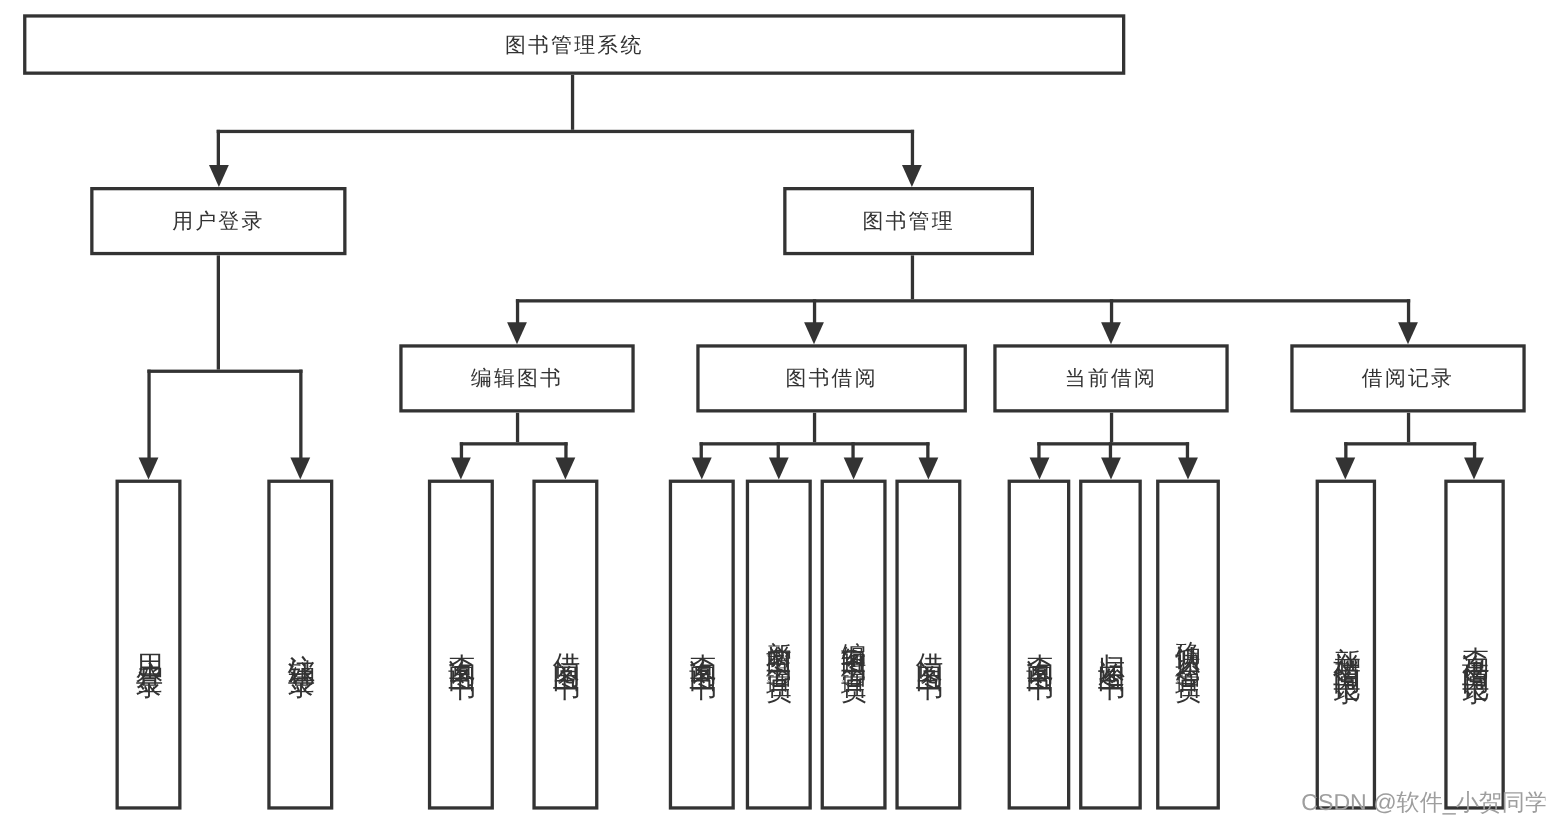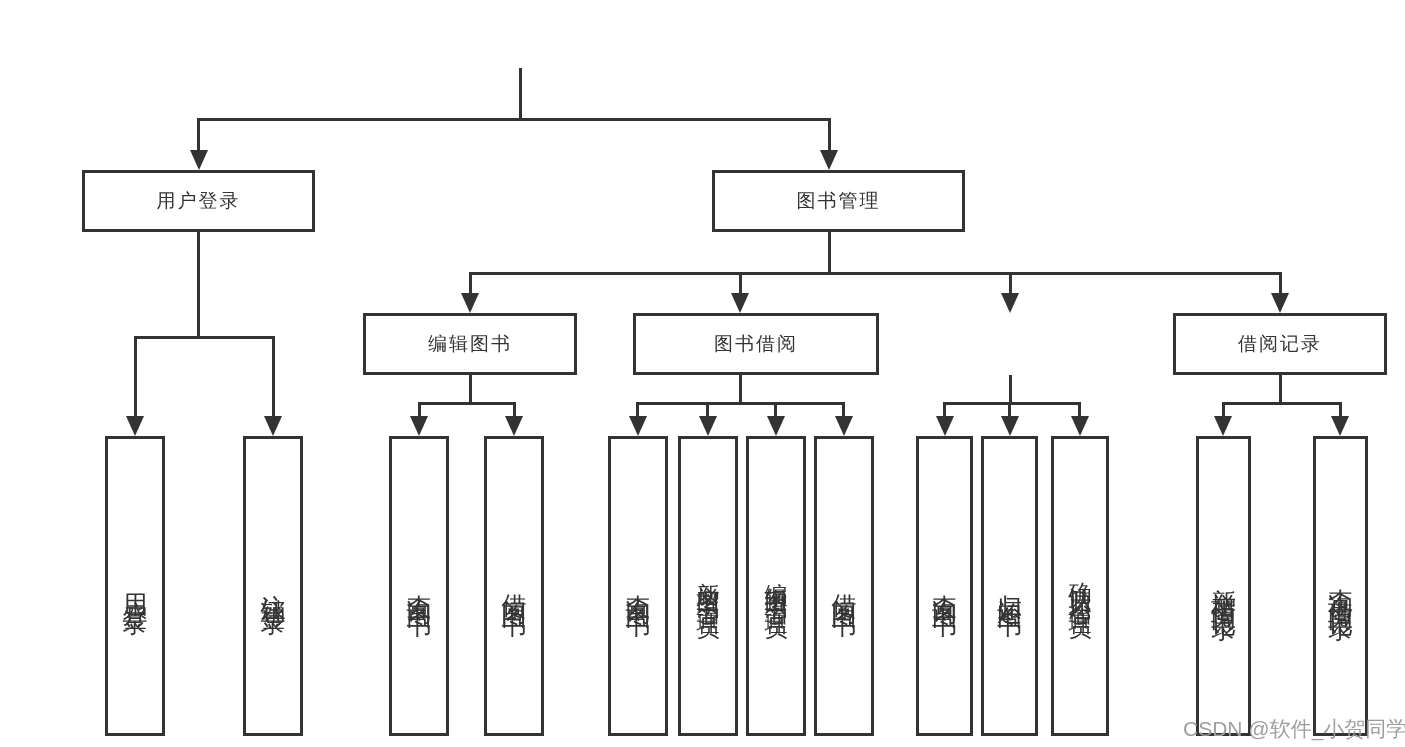--- a/index.html
+++ b/index.html
@@ -132,34 +132,40 @@
 
   <div>
     <div class="line" style="left:1279px;top:375px;width:3px;height:27px"></div>
     <div class="line" style="left:1222px;top:402px;width:120px;height:3px"></div>
     <div class="line" style="left:1222px;top:402px;width:3px;height:16px"></div>
     <div class="line" style="left:1339px;top:402px;width:3px;height:16px"></div>
     <div class="arrow" style="left:1214px;top:416px"></div>
     <div class="arrow" style="left:1331px;top:416px"></div>
   </div>
 
+  <div class="node h" style="left:21px;top:13px;width:1002px;height:55px">
+    <span class="lbl">图书管理系统</span>
+  </div>
 
   <div class="node h" style="left:82px;top:170px;width:233px;height:62px">
     <span class="lbl">用户登录</span>
   </div>
-  <div class="node h" style="left:712px;top:170px;width:253px;height:62px">
+  <div class="node h" style="left:712px;top:170px;width:228px;height:62px">
     <span class="lbl">图书管理</span>
   </div>
 
   <div class="node h" style="left:363px;top:313px;width:214px;height:62px">
     <span class="lbl">编辑图书</span>
   </div>
   <div class="node h" style="left:633px;top:313px;width:246px;height:62px">
     <span class="lbl">图书借阅</span>
   </div>
+  <div class="node h" style="left:903px;top:313px;width:214px;height:62px">
+    <span class="lbl">当前借阅</span>
+  </div>
   <div class="node h" style="left:1173px;top:313px;width:214px;height:62px">
     <span class="lbl">借阅记录</span>
   </div>
 
   <div class="node v" style="left:105px;top:436px;width:60px;height:300px">
     <span class="lbl">用户登录</span>
   </div>
   <div class="node v" style="left:243px;top:436px;width:60px;height:300px">
     <span class="lbl">注销登录</span>
   </div>

